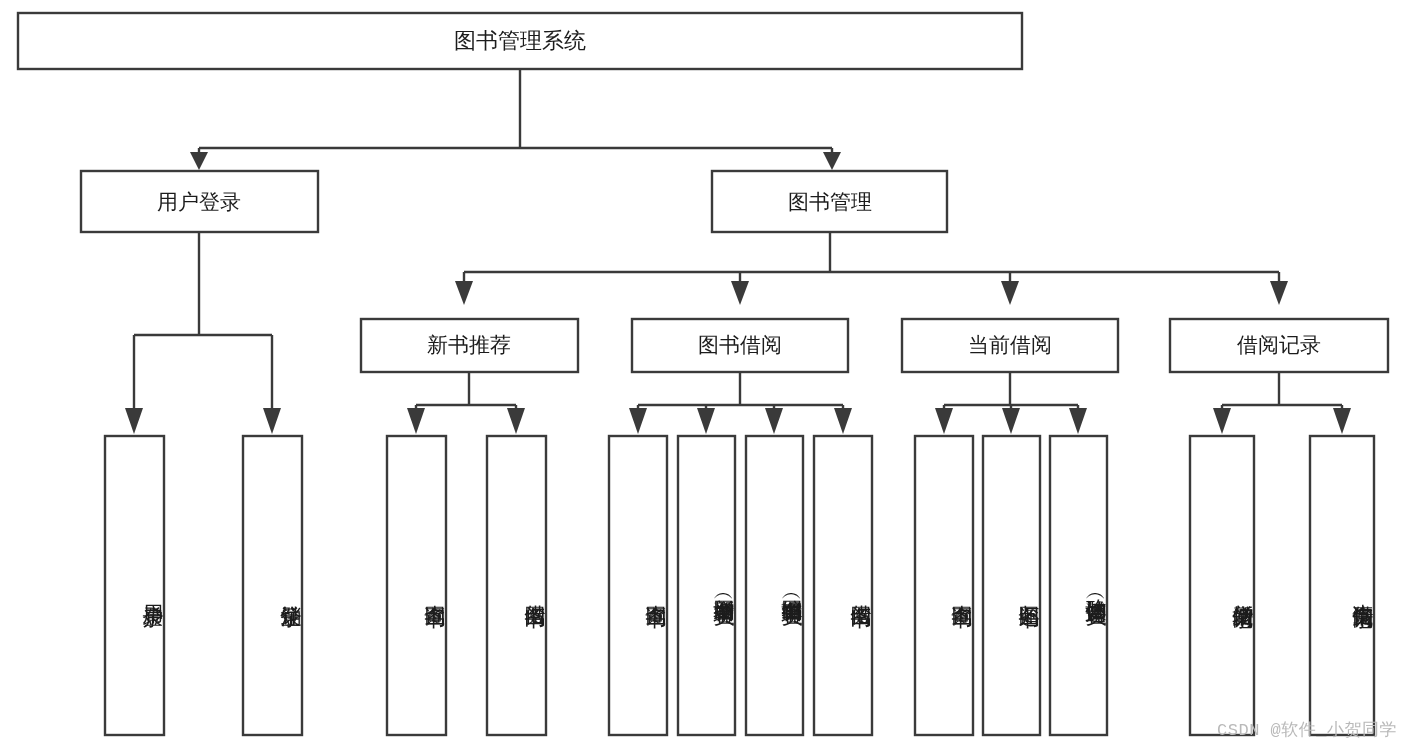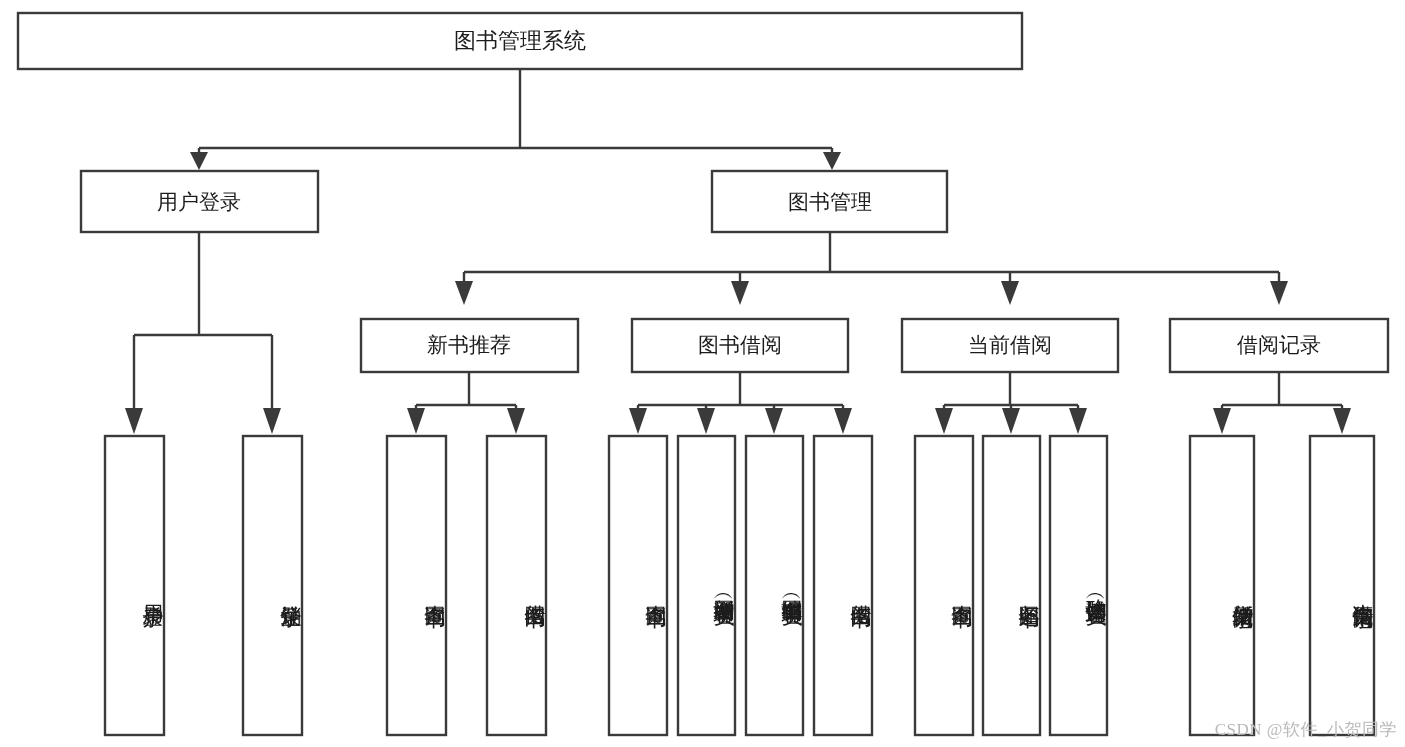--- a/index.html
+++ b/index.html
@@ -66,21 +66,21 @@
     display: flex;
     align-items: flex-start;
     justify-content: center;
     white-space: nowrap;
     pointer-events: none;
   }
   #watermark {
     position: absolute;
     right: 8px;
     bottom: 6px;
-    font-family: Liberation Serif, serif;
+    font-family: Liberation Mono, monospace;
     font-size: 17px;
     color: #b9b9b9;
     letter-spacing: 0.5px;
     white-space: nowrap;
   }
 </style>
 </head>
 <body>
 
 <div id="diagram-root">

